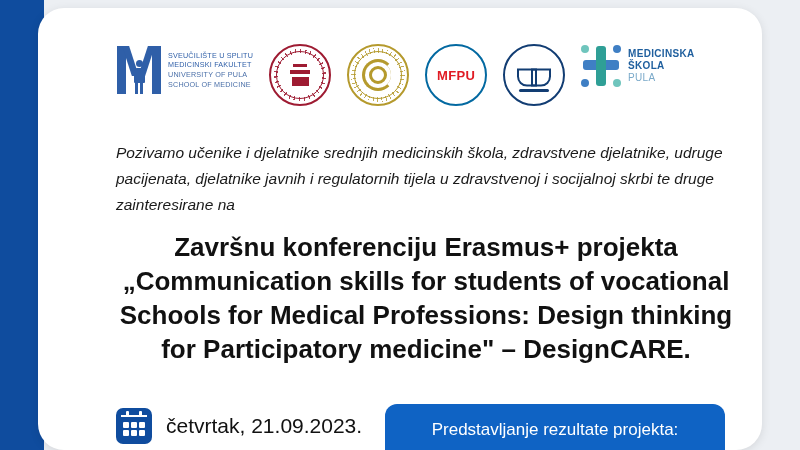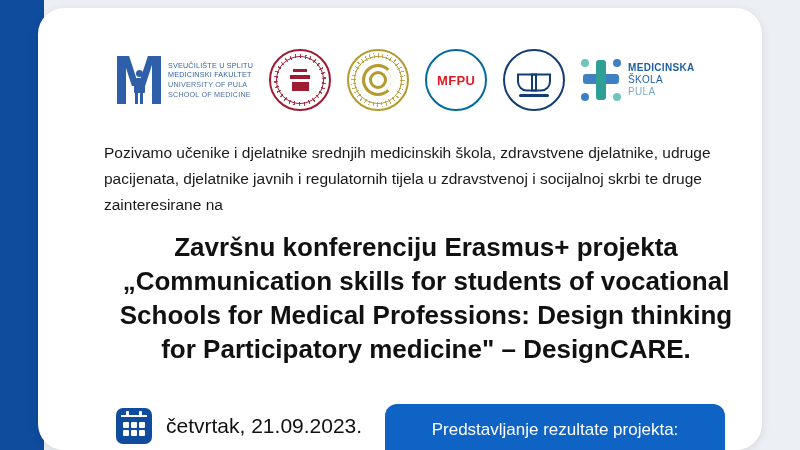--- a/index.html
+++ b/index.html
@@ -44,21 +44,21 @@
   }
 
   
   .logos {
     position: absolute;
     left: 78px;
     top: 36px;
     width: 600px;
     height: 72px;
     display: flex;
-    align-items: center;
+    align-items: flex-start;
     gap: 16px;
   }
 
   .logo-split {
     display: flex;
     align-items: center;
     gap: 6px;
   }
   .logo-split .mark {
     width: 46px;
@@ -302,31 +302,32 @@
   .logo-pula .cross .dot2 { right: 0; top: 1px; background: #3f7fc4; }
   .logo-pula .cross .dot3 { left: 0; bottom: 1px; background: #3f7fc4; }
   .logo-pula .cross .dot4 { right: 0; bottom: 1px; background: #6fc5bd; }
   .logo-pula .txt {
     font-size: 10px;
     line-height: 12px;
     color: #2e7d8f;
     white-space: nowrap;
   }
   .logo-pula .txt .l1 { color: #1f5f9e; font-weight: bold; letter-spacing: .3px;}
-  .logo-pula .txt .l2 { color: #1f5f9e; font-weight: normal; letter-spacing: .3px;}
+  .logo-pula .txt .l2 { color: #1f5f9e; font-weight: bold; letter-spacing: .3px;}
   .logo-pula .txt .l3 { color: #7aa9c9; letter-spacing: .3px;}
 
   
   .invite {
     position: absolute;
-    left: 66px;
+    left: 78px;
     top: 132px;
     width: 620px;
     font-size: 15.5px;
     line-height: 26px;
+    font-style: italic;
     color: #1a1a1a;
   }
 
   .title {
     position: absolute;
     left: 78px;
     top: 222px;
     width: 620px;
     text-align: center;
     font-size: 26px;

